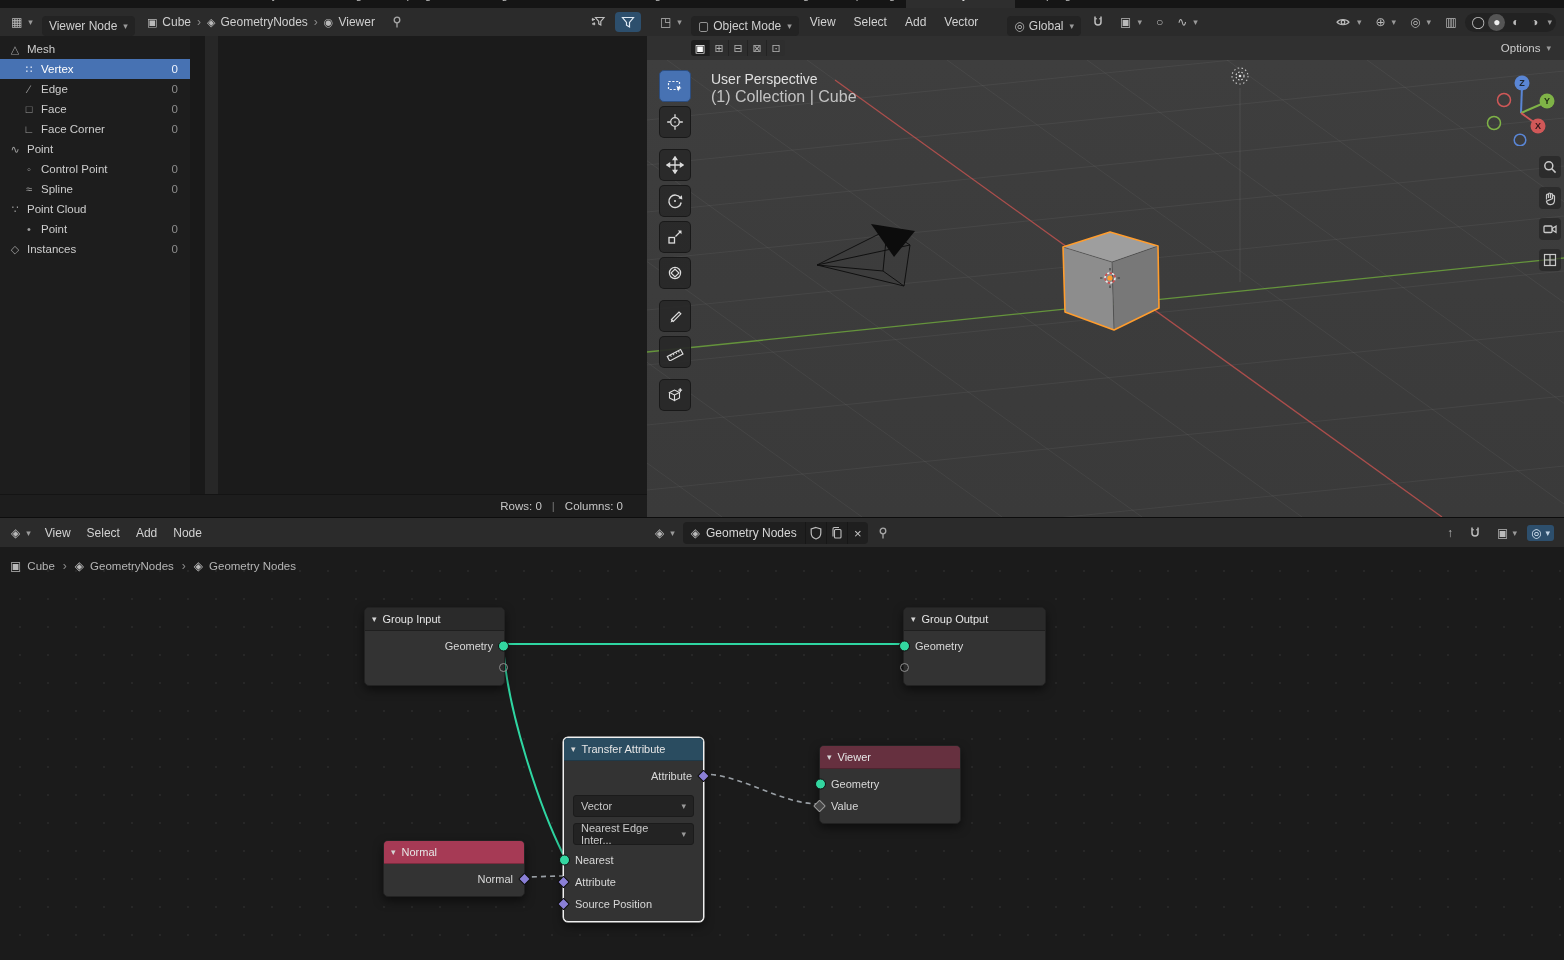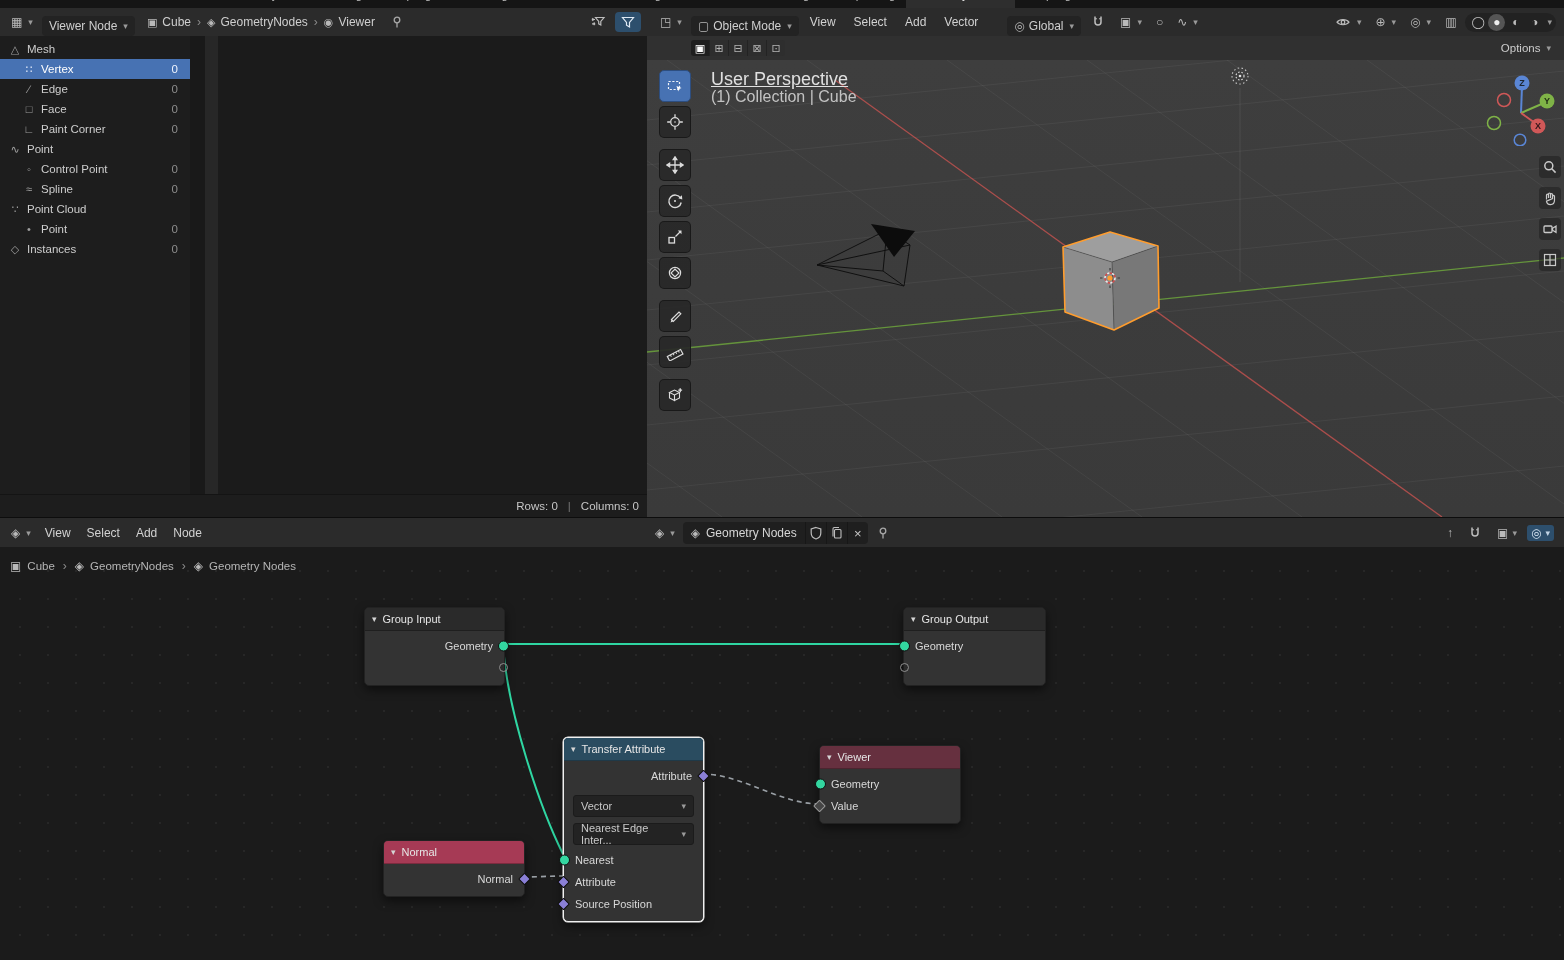--- a/index.html
+++ b/index.html
@@ -27,21 +27,21 @@
 
   
   #spreadsheet{position:absolute;left:0;top:8px;width:647px;height:509px;background:#1d1d1d;border-right:1px solid #0d0d0d;}
   #ss-header{height:28px;padding:0 6px;gap:4px;border-bottom:1px solid #151515;}
   #ss-body{position:absolute;left:0;top:28px;right:0;bottom:22px;}
   #ss-tree{position:absolute;left:0;top:0;width:190px;bottom:0;background:#1d1d1d;padding-top:3px;}
   #ss-gutter{position:absolute;left:190px;top:0;width:15px;bottom:0;background:#191919;}
   #ss-index{position:absolute;left:205px;top:0;width:13px;bottom:0;background:#272727;}
   #ss-table{position:absolute;left:218px;top:0;right:0;bottom:0;background:#1b1b1b;}
   #ss-footer{position:absolute;left:0;bottom:0;right:0;height:22px;background:#1d1d1d;border-top:1px solid #141414;
-             display:flex;align-items:center;justify-content:flex-end;gap:10px;padding:0 8px;color:#c6c6c6;font-size:11.5px;}
+             display:flex;align-items:center;justify-content:flex-end;gap:10px;padding:0 24px;color:#c6c6c6;font-size:11.5px;}
   .tr-row{display:flex;align-items:center;height:20px;font-size:11.5px;color:#cdcdcd;}
   .tr-row .tr-icon{width:14px;text-align:center;margin-right:5px;color:#9f9f9f;font-size:11px;}
   .tr-row.group{padding-left:8px;}
   .tr-row.child{padding-left:22px;}
   .tr-count{margin-left:auto;padding-right:12px;color:#8d8d8d;}
   .tr-row.selected{background:#4772b3;color:#ffffff;}
   .tr-row.selected .tr-icon{color:#e6eefc;}
   .tr-row.selected .tr-count{color:#eef4ff;}
 
   
@@ -50,21 +50,21 @@
   #vp-tools{position:absolute;left:0;top:28px;right:0;height:24px;background:#303030;border-bottom:1px solid #262626;
             display:flex;align-items:center;padding:0 8px;}
   #vp-canvas{position:absolute;left:0;top:52px;right:0;bottom:0;overflow:hidden;
              background:linear-gradient(180deg,#3e3e3e 0%,#3a3a3a 100%);}
   .seg{width:18px;height:16px;display:flex;align-items:center;justify-content:center;background:#2e2e2e;
        color:#b5b5b5;font-size:11px;border-right:1px solid #232323;}
   .seg.first{border-radius:3px 0 0 3px;}
   .seg.last{border-radius:0 3px 3px 0;border-right:none;}
   .seg.active{background:#1e1e1e;color:#ffffff;}
   #vp-overlay{position:absolute;left:64px;top:10px;line-height:18px;}
-  #vp-overlay .l1{font-size:18px;color:#e0e0e0;text-decoration:underline;}
+  #vp-overlay .l1{font-size:14px;color:#e0e0e0;}
   #vp-overlay .l2{font-size:16px;color:#c3c3c3;}
   #vp-toolbar{position:absolute;left:12px;top:10px;display:flex;flex-direction:column;}
   .tool-btn{width:30px;height:30px;border-radius:5px;background:rgba(40,40,40,.92);border:1px solid rgba(12,12,12,.55);
             margin-bottom:4px;display:flex;align-items:center;justify-content:center;}
   .tool-btn.active{background:#4772b3;border-color:#2d4e80;}
   .tgap{height:7px;}
   #vp-sidebtns{position:absolute;right:3px;top:96px;display:flex;flex-direction:column;gap:9px;}
   .side-btn{width:22px;height:22px;border-radius:4px;background:rgba(36,36,36,.65);display:flex;align-items:center;justify-content:center;}
   #vp-gizmo{position:absolute;right:8px;top:8px;}
   .shade-group{display:flex;align-items:center;background:#222222;border-radius:10px;padding:1px 4px;gap:2px;}
@@ -192,21 +192,21 @@
           <span>Edge</span>
           <span class="tr-count">0</span>
         </div>
         <div class="tr-row child">
           <span class="tr-icon">□</span>
           <span>Face</span>
           <span class="tr-count">0</span>
         </div>
         <div class="tr-row child">
           <span class="tr-icon">∟</span>
-          <span>Paint Corner</span>
+          <span>Face Corner</span>
           <span class="tr-count">0</span>
         </div>
         <div class="tr-row group">
           <span class="tr-icon">∿</span>
           <span>Point</span>
         </div>
         <div class="tr-row child">
           <span class="tr-icon">◦</span>
           <span>Control Point</span>
           <span class="tr-count">0</span>

